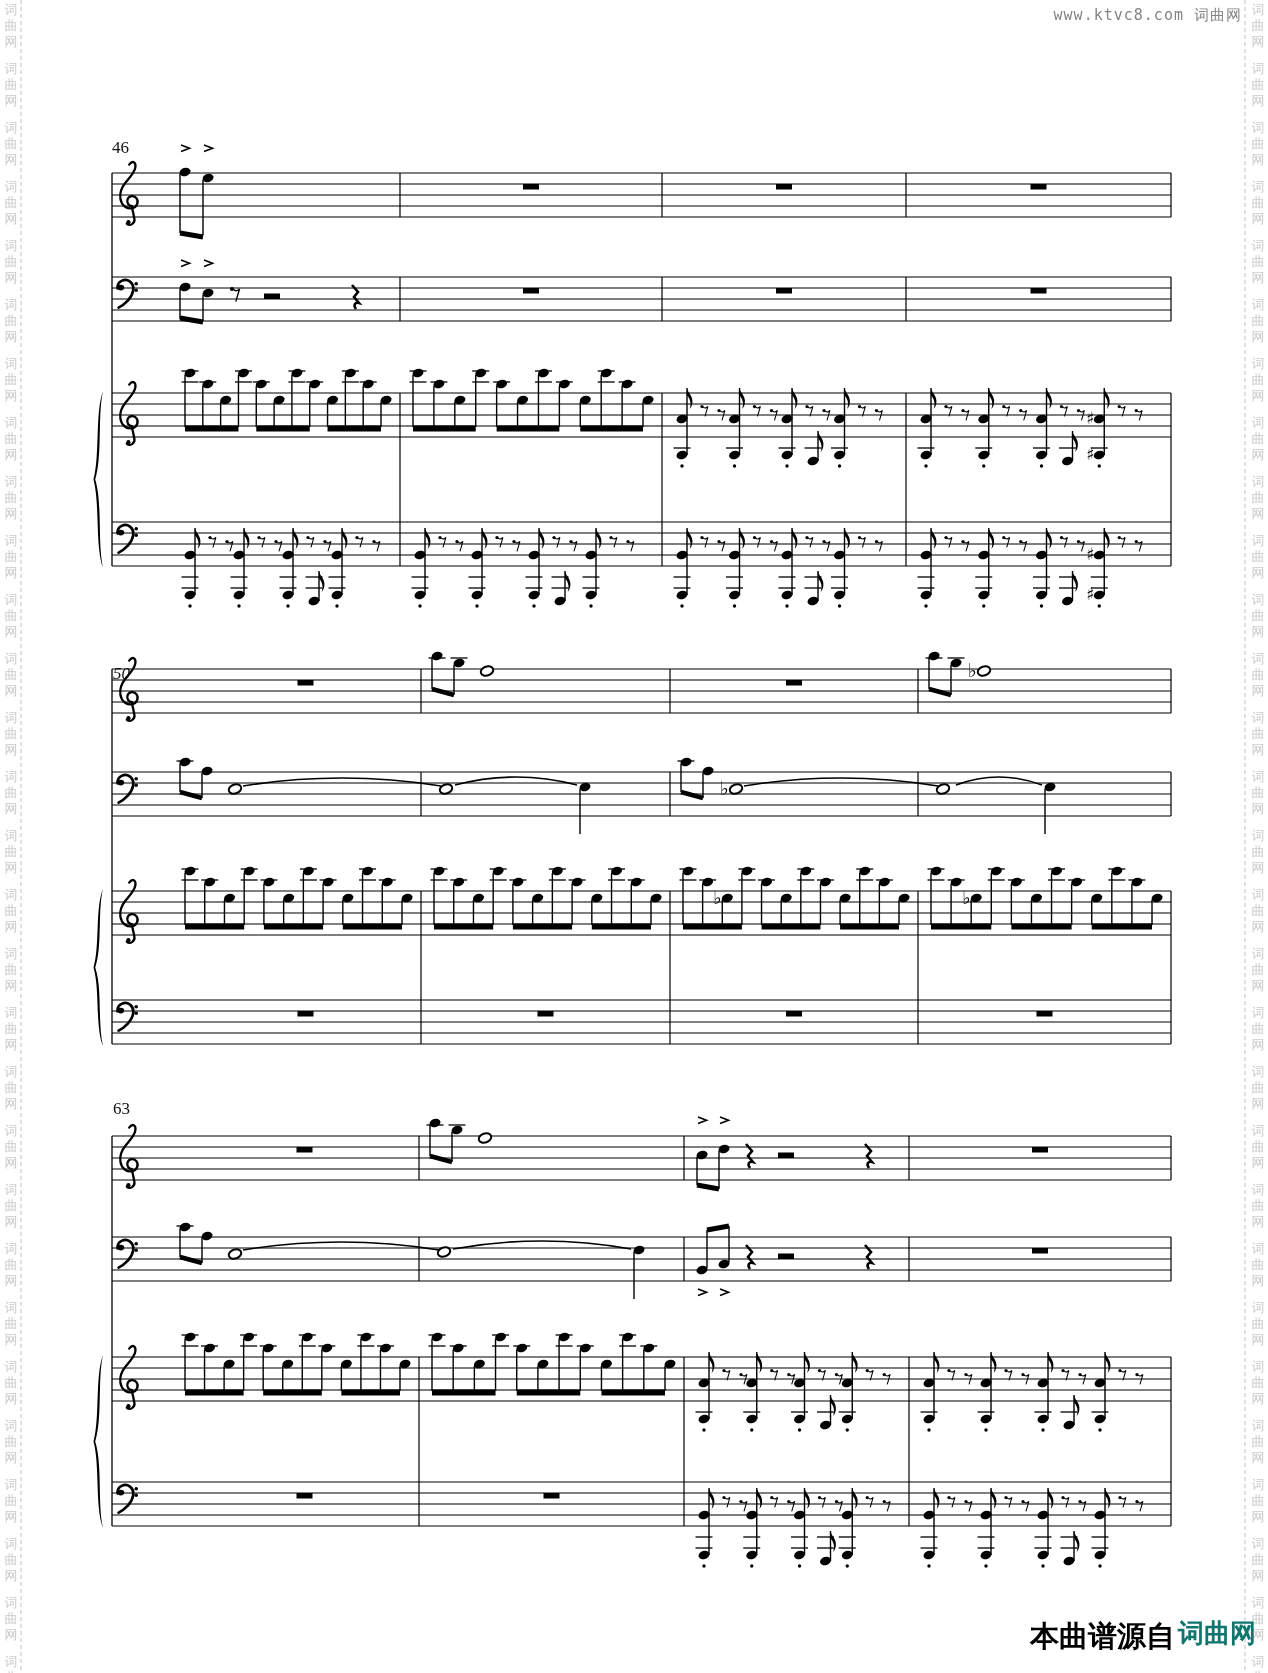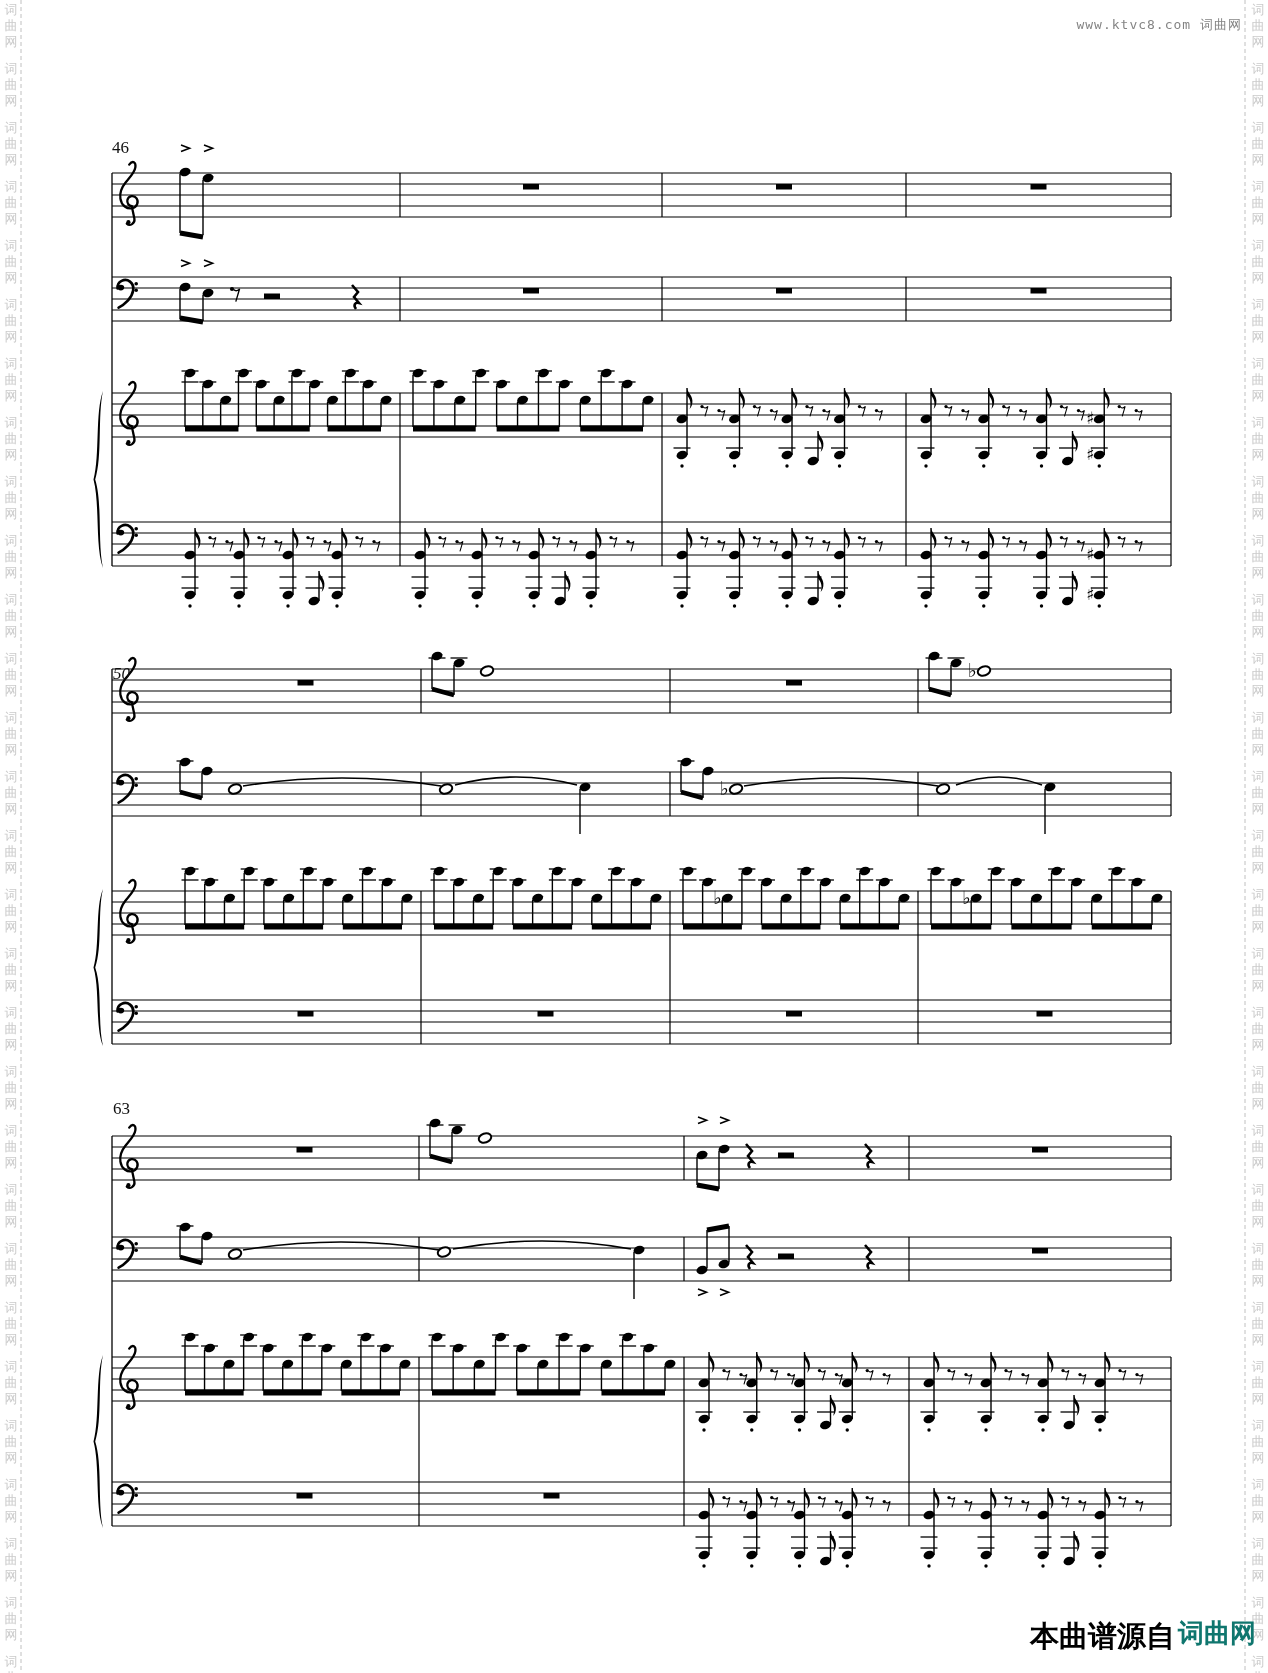--- a/index.html
+++ b/index.html
@@ -1,20 +1,20 @@
 <!DOCTYPE html>
 <html><head>
 <meta charset="utf-8">
 <style>
   html,body{margin:0;padding:0;background:#fff;}
   .page{position:relative;width:1268px;height:1673px;background:#ffffff;overflow:hidden;
         font-family:"Liberation Serif",serif;}
   #score-svg{position:absolute;left:0;top:0;}
   .abs{position:absolute;white-space:nowrap;}
-  .site-header{top:16px;right:26px;font-family:"DejaVu Sans Mono",monospace;font-size:13px;letter-spacing:1px;}
+  .site-header{top:6px;right:26px;font-family:"DejaVu Sans Mono",monospace;font-size:15px;letter-spacing:1px;}
   .measure-number{font-family:"Liberation Serif",serif;font-size:17px;color:#111;}
   .footer-source{left:1030px;top:1617px;font-family:"DejaVu Sans",sans-serif;font-size:29px;font-weight:bold;color:#000;}
   .footer-logo{left:1178px;top:1616px;font-family:"DejaVu Sans",sans-serif;font-size:26px;font-weight:bold;}
 </style>
 </head>
 <body>
 
 <div class="page">
   <svg id="score-svg" width="1268" height="1673">
       <g>

